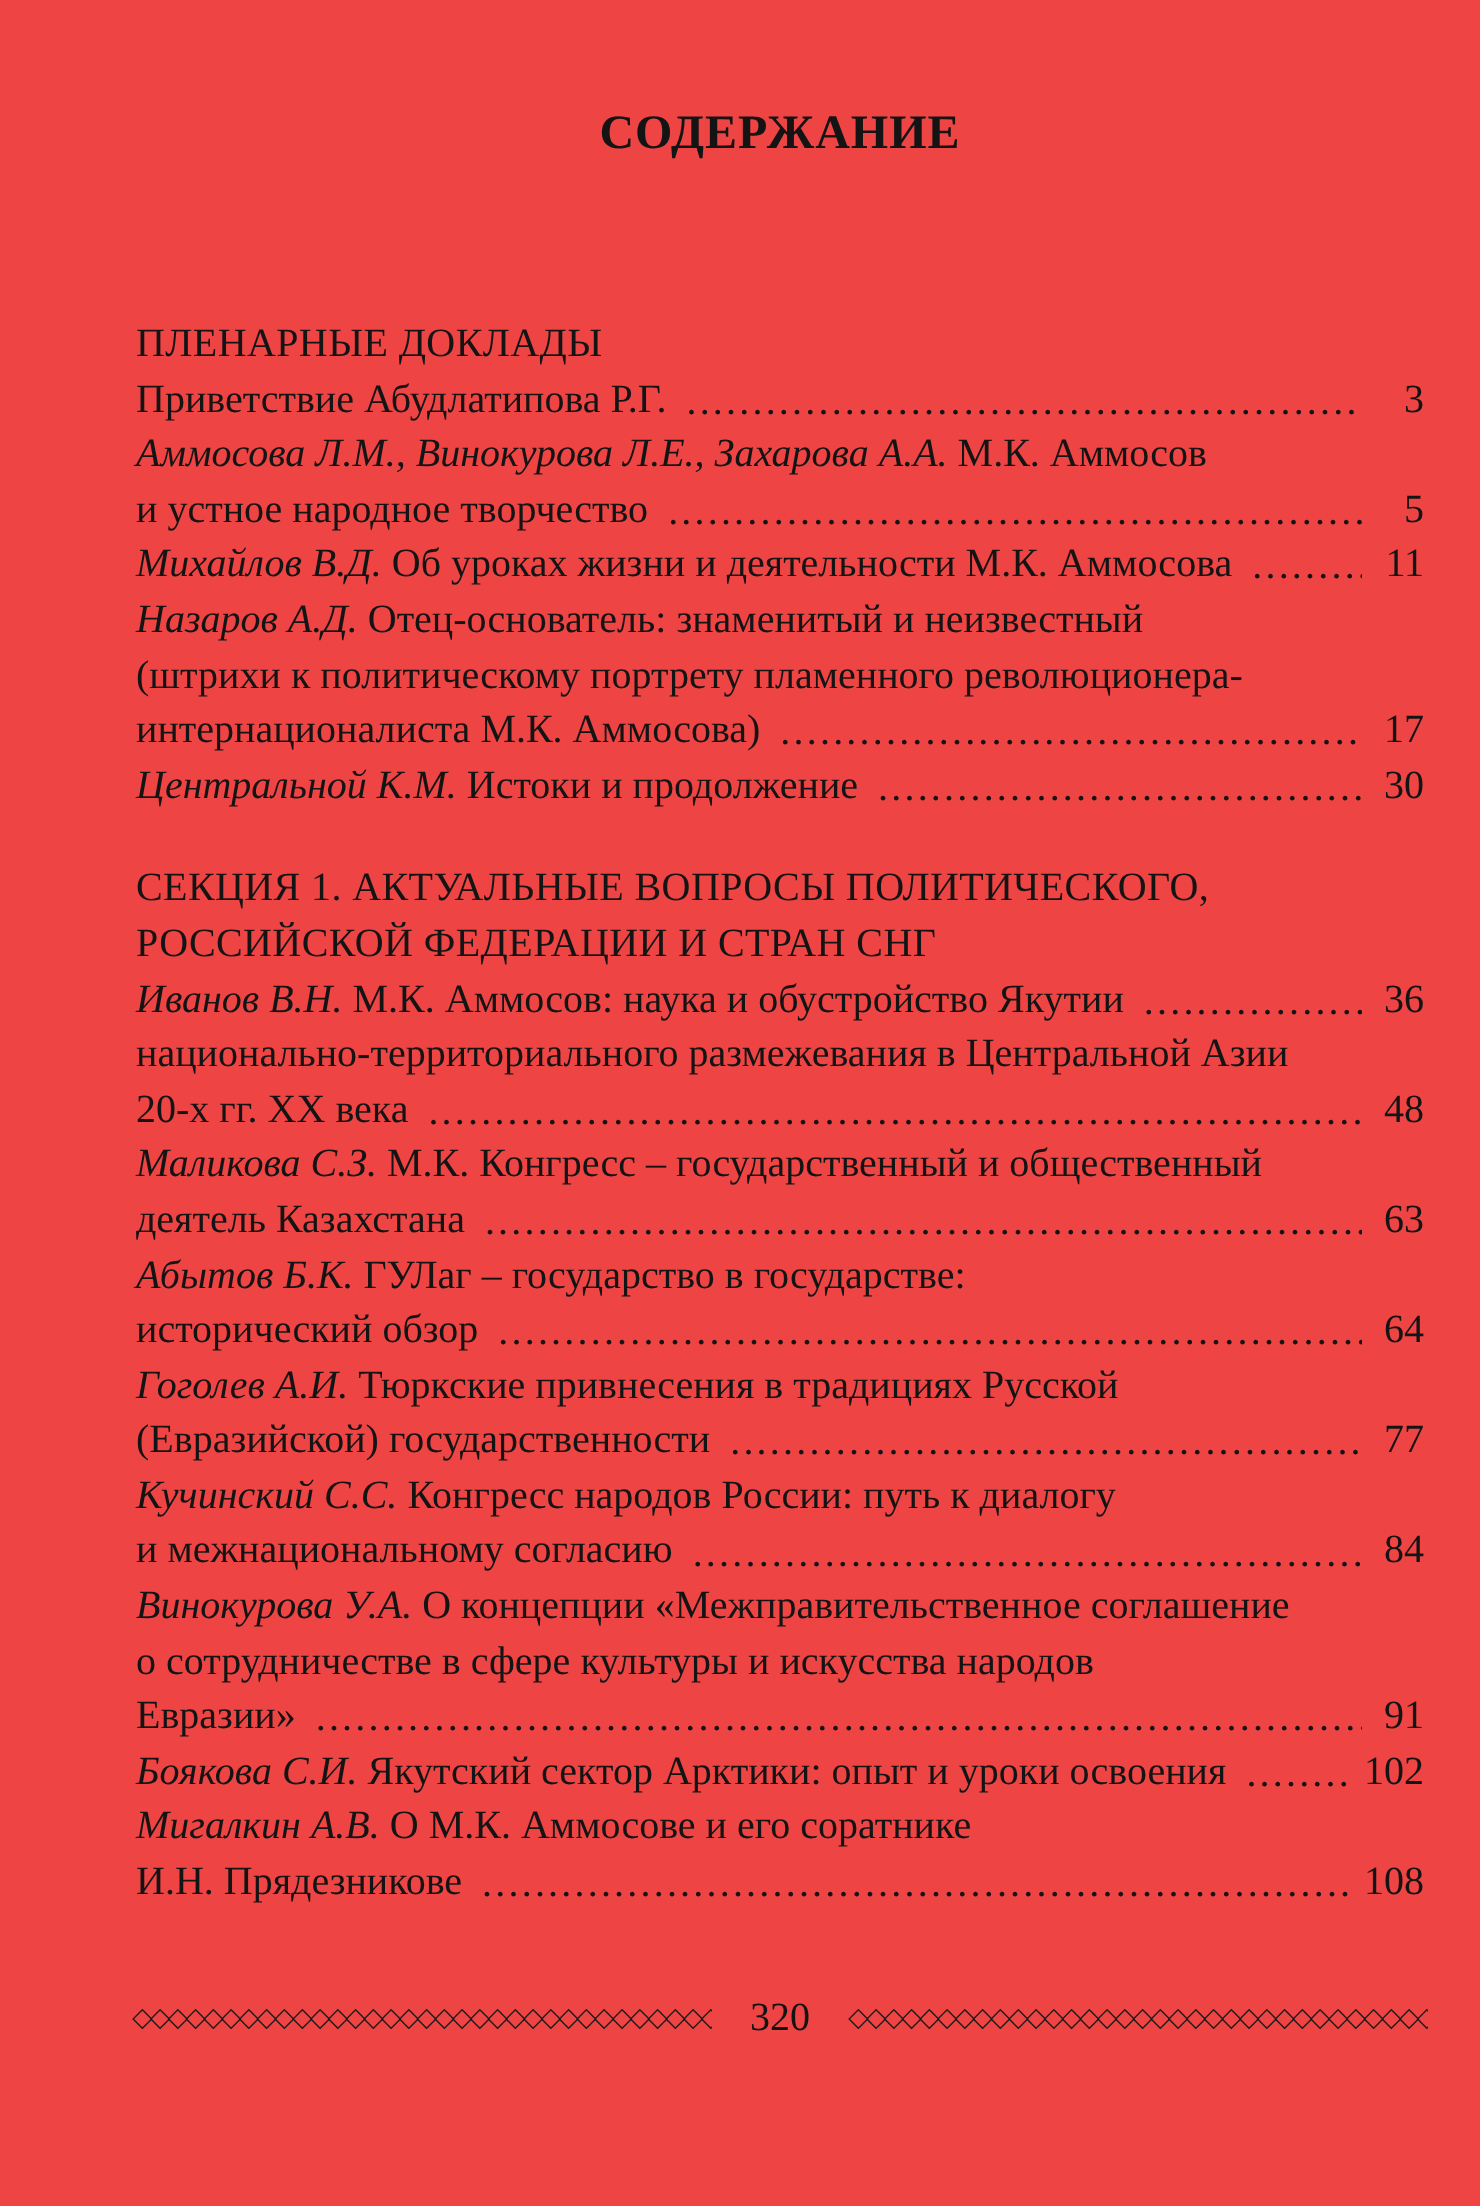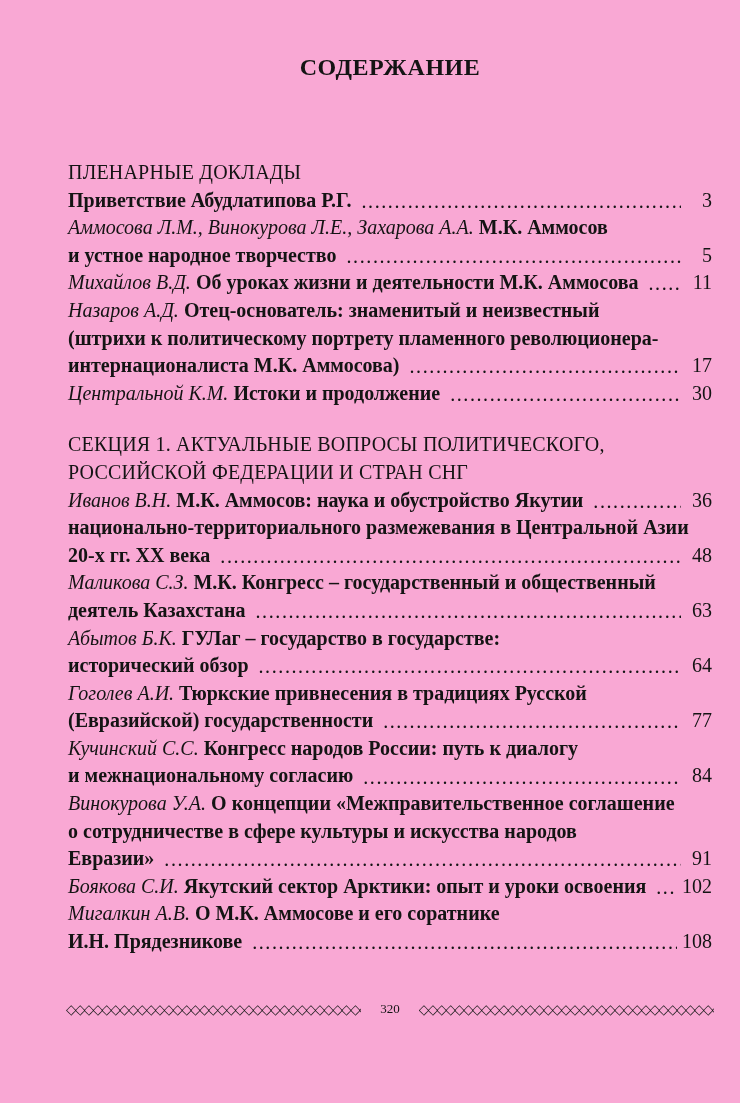--- a/index.html
+++ b/index.html
@@ -7,21 +7,21 @@
     padding: 0;
     width: 740px;
     height: 1103px;
     overflow: hidden;
     background: #ffffff;
   }
   .page {
     position: relative;
     width: 740px;
     height: 1103px;
-    background: #f9a8d4;
+    background: #ef4444;
     color: #141414;
     font-family: "Liberation Serif", "DejaVu Serif", serif;
   }
   .title {
     position: absolute;
     top: 52px;
     left: 68px;
     right: 28px;
     text-align: center;
     font-size: 24px;
@@ -47,21 +47,20 @@
     align-items: stretch;
   }
   .authors {
     font-style: italic;
     white-space: pre;
     flex: 0 0 auto;
   }
   .txt {
     white-space: pre;
     flex: 0 0 auto;
-    font-weight: bold;
   }
   .leader {
     flex: 1 1 0;
     min-width: 6px;
     position: relative;
     overflow: hidden;
     margin-left: 5px;
   }
   .leader .dots {
     position: absolute;
@@ -94,21 +93,21 @@
     font-family: "DejaVu Sans", sans-serif;
     font-size: 13.5px;
     line-height: 16px;
     height: 16px;
     letter-spacing: -1.5px;
     color: #1c1c1c;
   }
   .folio {
     flex: 0 0 auto;
     padding: 0 19px;
-    font-size: 13px;
+    font-size: 20px;
     line-height: 20px;
     color: #141414;
   }
 </style>
 </head>
 <body>
 
 <div class="page">
   <div class="title">СОДЕРЖАНИЕ</div>
   <div class="toc" id="toc">

